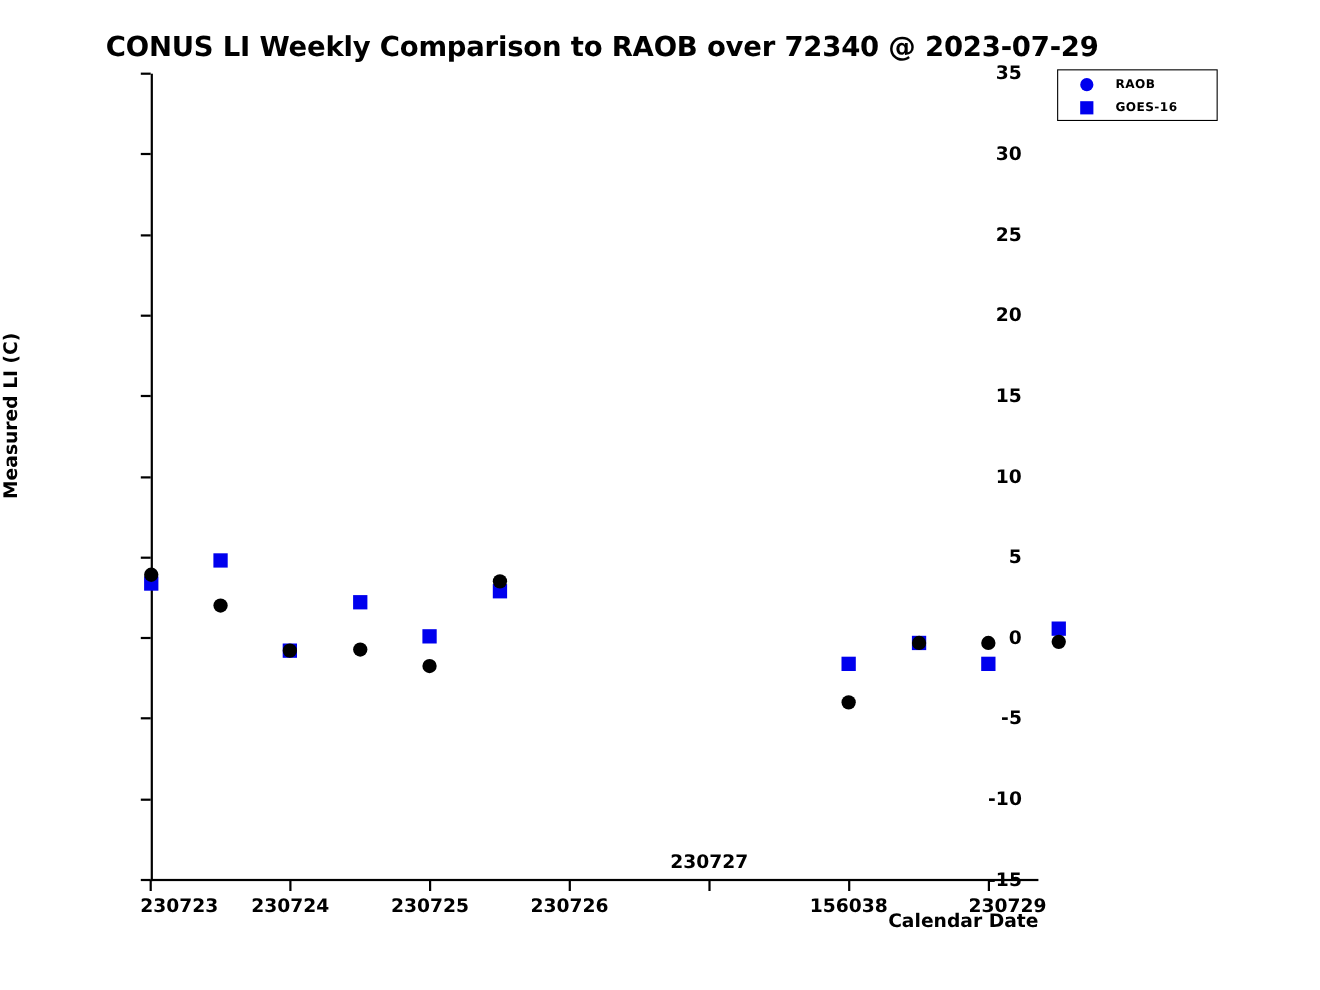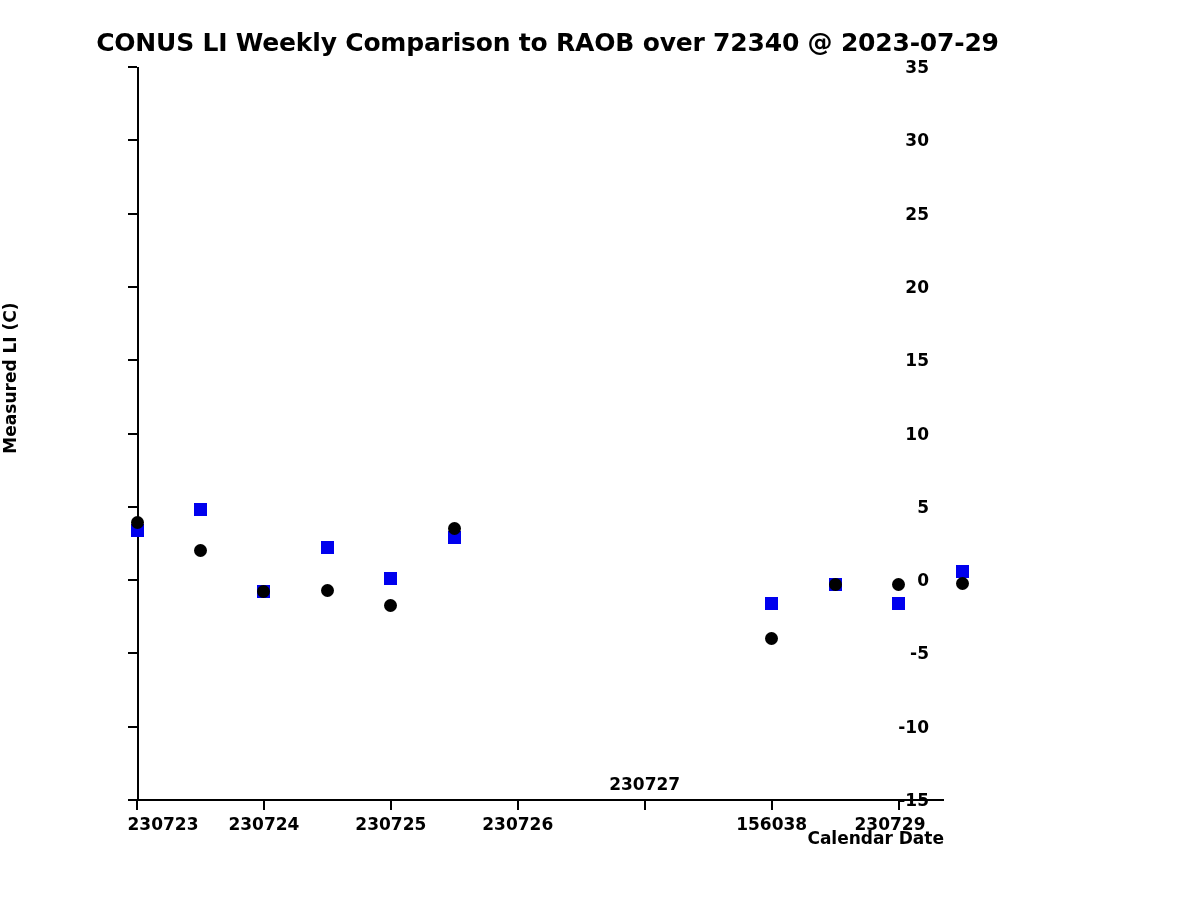--- a/index.html
+++ b/index.html
@@ -158,21 +158,21 @@
         <div class="xtick-label" style="left: 126.929px; top: 747px;">230724</div>
         <div class="xtick" style="left: 252.858px; top: 733px;"></div>
         <div class="xtick-label" style="left: 253.858px; top: 747px;">230725</div>
         <div class="xtick" style="left: 379.787px; top: 733px;"></div>
         <div class="xtick-label" style="left: 380.787px; top: 747px;">230726</div>
         <div class="xtick" style="left: 506.717px; top: 733px;"></div>
         <div class="xtick-label" style="left: 507.717px; top: 707px;">230727</div>
         <div class="xtick" style="left: 633.646px; top: 733px;"></div>
         <div class="xtick-label" style="left: 634.646px; top: 747px;">156038</div>
         <div class="xtick" style="left: 760.575px; top: 733px;"></div>
-        <div class="xtick-label" style="left: 753px; top: 747px;">230729</div>
+        <div class="xtick-label" style="left: 779px; top: 747px;">230729</div>
       </div>
     <div id="data-layer">
         <div class="pt square" title="GOES-16 230723: 3.4" style="left: 0px; top: 463.256px; background: rgb(0, 0, 238);"></div>
         <div class="pt square" title="GOES-16 230723.5: 4.8" style="left: 63.4646px; top: 442.732px; background: rgb(0, 0, 238);"></div>
         <div class="pt square" title="GOES-16 230724: -0.8" style="left: 126.929px; top: 524.828px; background: rgb(0, 0, 238);"></div>
         <div class="pt square" title="GOES-16 230724.5: 2.2" style="left: 190.394px; top: 480.848px; background: rgb(0, 0, 238);"></div>
         <div class="pt square" title="GOES-16 230725: 0.1" style="left: 253.858px; top: 511.634px; background: rgb(0, 0, 238);"></div>
         <div class="pt square" title="GOES-16 230725.5: 2.9" style="left: 317.323px; top: 470.586px; background: rgb(0, 0, 238);"></div>
         <div class="pt square" title="GOES-16 230728: -1.6" style="left: 634.646px; top: 536.556px; background: rgb(0, 0, 238);"></div>
         <div class="pt square" title="GOES-16 230728.5: -0.3" style="left: 698.11px; top: 517.498px; background: rgb(0, 0, 238);"></div>
@@ -187,14 +187,28 @@
         <div class="pt circle" title="RAOB 230728: -4" style="left: 634.646px; top: 571.74px; background: rgb(0, 0, 0);"></div>
         <div class="pt circle" title="RAOB 230728.5: -0.3" style="left: 698.11px; top: 517.498px; background: rgb(0, 0, 0);"></div>
         <div class="pt circle" title="RAOB 230729: -0.3" style="left: 761.575px; top: 517.498px; background: rgb(0, 0, 0);"></div>
         <div class="pt circle" title="RAOB 230729.5: -0.2" style="left: 825.039px; top: 516.032px; background: rgb(0, 0, 0);"></div>
       </div>
   </div>
 
   <div id="xlabel">Calendar Date</div>
   <div id="ylabel">Measured LI (C)</div>
 
+  <div id="legend">
+      <div class="legend-row" style="top: 2px;">
+        <div class="legend-marker-box">
+          <div class="lg-circle" style="background: rgb(0, 0, 238);"></div>
+        </div>
+        <div class="legend-label">RAOB</div>
+      </div>
+      <div class="legend-row" style="top: 23px;">
+        <div class="legend-marker-box">
+          <div class="lg-square" style="background: rgb(0, 0, 238);"></div>
+        </div>
+        <div class="legend-label">GOES-16</div>
+      </div>
+    </div>
 
 </div>
 
 </body></html>

